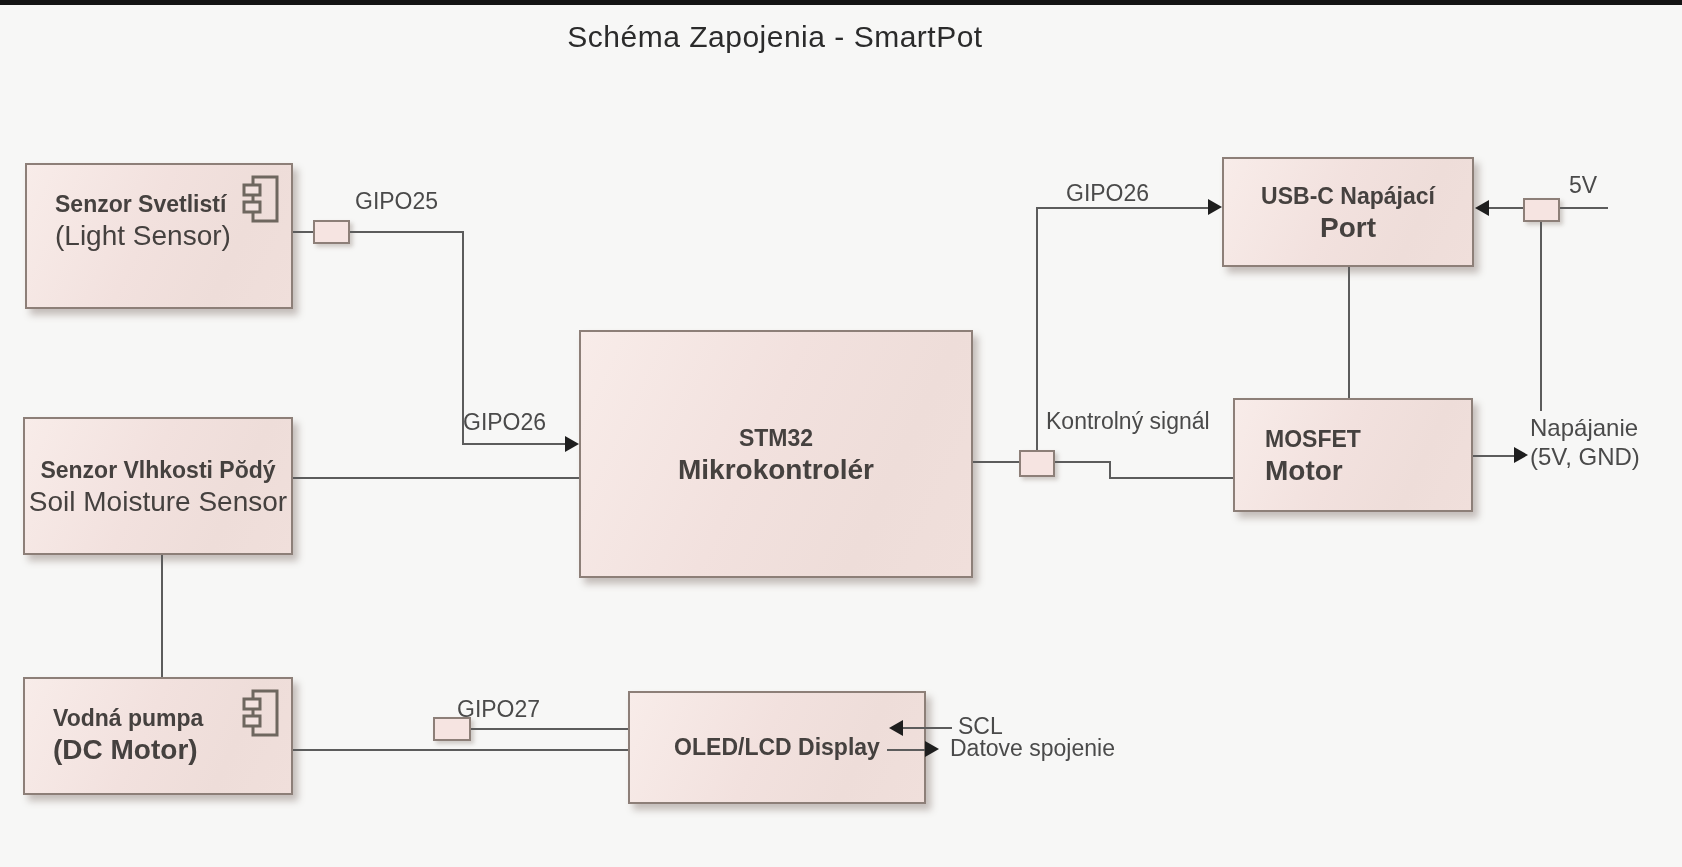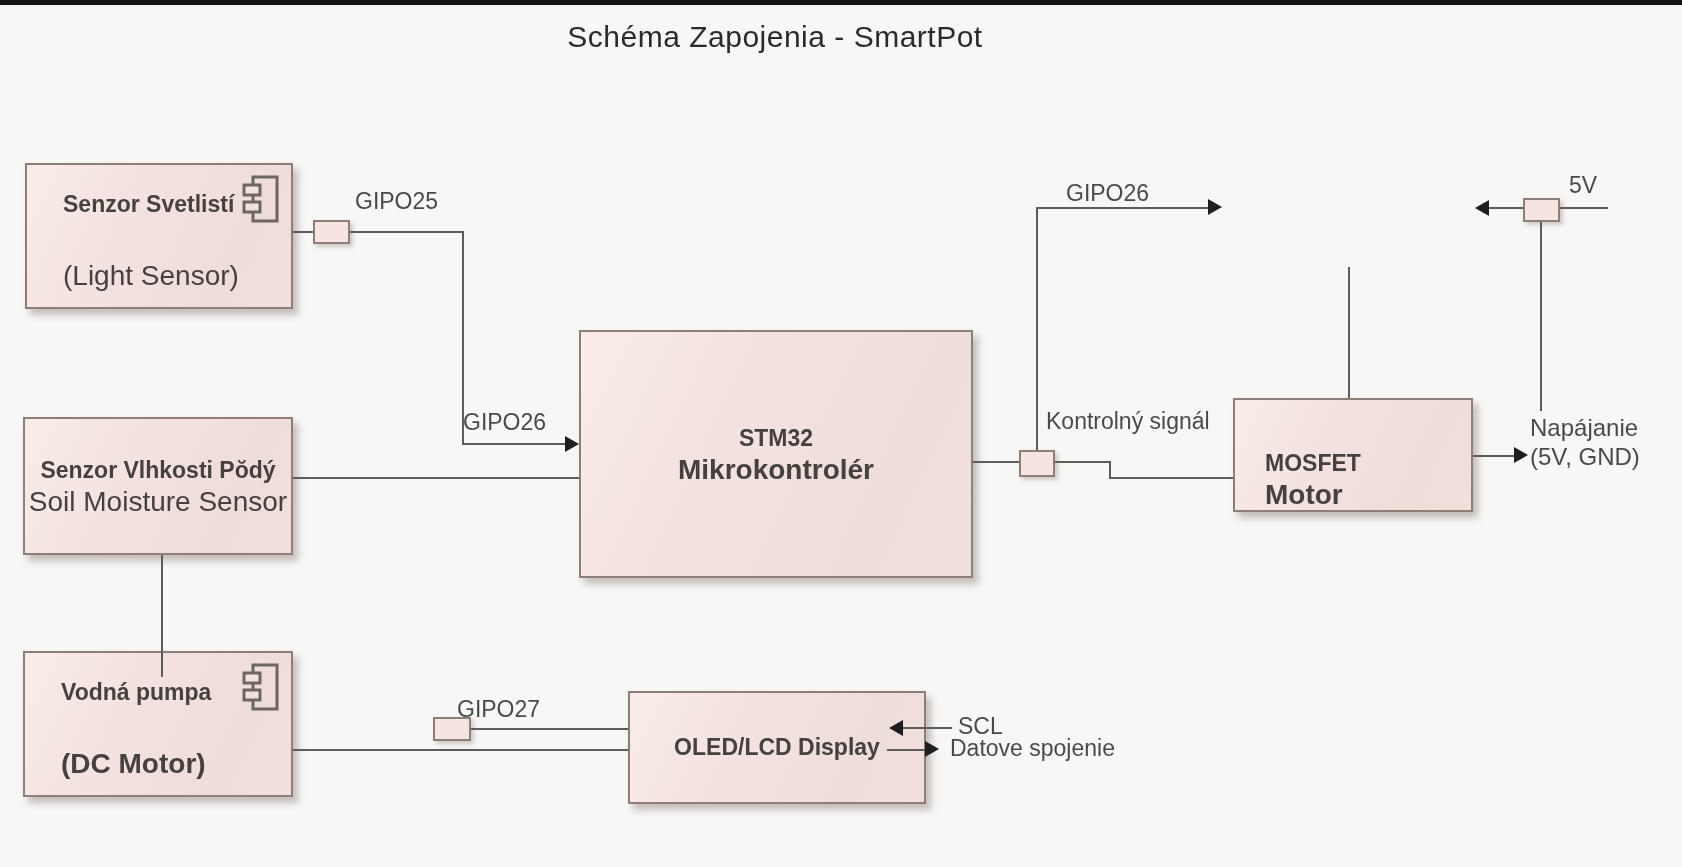--- a/index.html
+++ b/index.html
@@ -8,21 +8,21 @@
   .topstrip{position:absolute;left:0;top:0;width:1682px;height:5px;background:#141414;}
   .title{position:absolute;top:20px;left:775px;transform:translateX(-50%);white-space:nowrap;
          font-size:30px;color:#2b2b2b;font-weight:500;letter-spacing:.5px;}
   .box{position:absolute;box-sizing:border-box;border:2px solid #8d7f78;
        background:linear-gradient(115deg,#f8ece9 0%,#f2e1de 45%,#eeddd9 75%,#f0dfdb 100%);
        box-shadow:5px 6px 7px rgba(135,120,112,.45);
        display:flex;flex-direction:column;color:#45413f;}
   .box .t1{font-weight:bold;font-size:23px;line-height:31px;}
   .box .t2{font-size:28px;line-height:31px;}
   .box .t2.b{font-weight:bold;}
-  .pad{justify-content:flex-start;padding:24px 0 0 36px;gap:40px;}
+  .pad{justify-content:flex-start;padding:24px 0 0 28px;}
   .ctr{justify-content:center;align-items:center;text-align:center;}
   .pin{position:absolute;box-sizing:border-box;border:2px solid #8d7f78;background:#f6e4e1;
        box-shadow:3px 3px 4px rgba(135,120,112,.35);}
   .hline{position:absolute;height:2px;background:#5c5c5c;}
   .vline{position:absolute;width:2px;background:#5c5c5c;}
   .arr-r{position:absolute;width:0;height:0;border-top:8px solid transparent;
          border-bottom:8px solid transparent;border-left:14px solid #1e1e1e;}
   .arr-l{position:absolute;width:0;height:0;border-top:8px solid transparent;
          border-bottom:8px solid transparent;border-right:14px solid #1e1e1e;}
   .lbl{position:absolute;font-size:23px;color:#4a4a4a;white-space:nowrap;}
@@ -47,39 +47,43 @@
         <rect x="2" y="28" width="16" height="10" fill="#f3e3e0" stroke="#6e675f" stroke-width="3"></rect>
       </svg>
     </span>
   </div>
 
   <div class="box ctr" style="left:23px;top:417px;width:270px;height:138px;">
     <span class="t1">Senzor Vlhkosti Pŏdý</span>
     <span class="t2">Soil Moisture Sensor</span>
   </div>
 
-  <div class="box pad" style="left:23px;top:651px;width:270px;height:146px;">
+  <div class="box pad" style="left:23px;top:677px;width:270px;height:118px;">
     <span class="t1">Vodná pumpa</span>
     <span class="t2 b">(DC Motor)</span>
     <span class="cicon">
       <svg width="38" height="50" viewBox="0 0 38 50">
         <rect x="11" y="3" width="24" height="44" fill="none" stroke="#6e675f" stroke-width="3"></rect>
         <rect x="2" y="11" width="16" height="10" fill="#f3e3e0" stroke="#6e675f" stroke-width="3"></rect>
         <rect x="2" y="28" width="16" height="10" fill="#f3e3e0" stroke="#6e675f" stroke-width="3"></rect>
       </svg>
     </span>
   </div>
 
   <div class="box ctr" style="left:579px;top:330px;width:394px;height:248px;">
     <span class="t1">STM32</span>
     <span class="t2 b">Mikrokontrolér</span>
   </div>
 
+  <div class="box ctr" style="left:1222px;top:157px;width:252px;height:110px;">
+    <span class="t1">USB-C Napájací</span>
+    <span class="t2 b">Port</span>
+  </div>
 
-  <div class="box" style="left:1233px;top:398px;width:240px;height:114px;justify-content:flex-end;padding-left:30px;">
+  <div class="box" style="left:1233px;top:398px;width:240px;height:114px;justify-content:center;padding-left:30px;">
     <span class="t1">MOSFET</span>
     <span class="t2 b">Motor</span>
   </div>
 
   <div class="box ctr" style="left:628px;top:691px;width:298px;height:113px;">
     <span class="t1">OLED/LCD Display</span>
   </div>
 
   <div class="pin" style="left:313px;top:220px;width:37px;height:24px;"></div>
   <div class="pin" style="left:1019px;top:450px;width:36px;height:27px;"></div>

